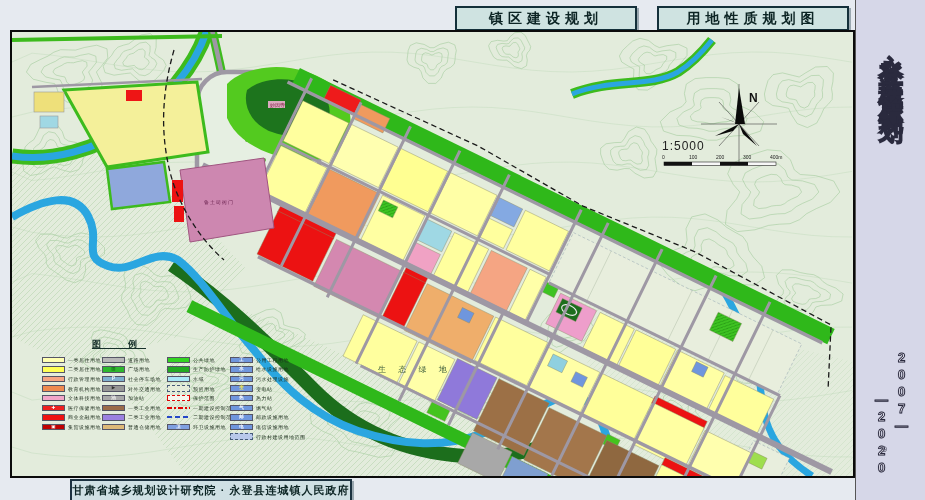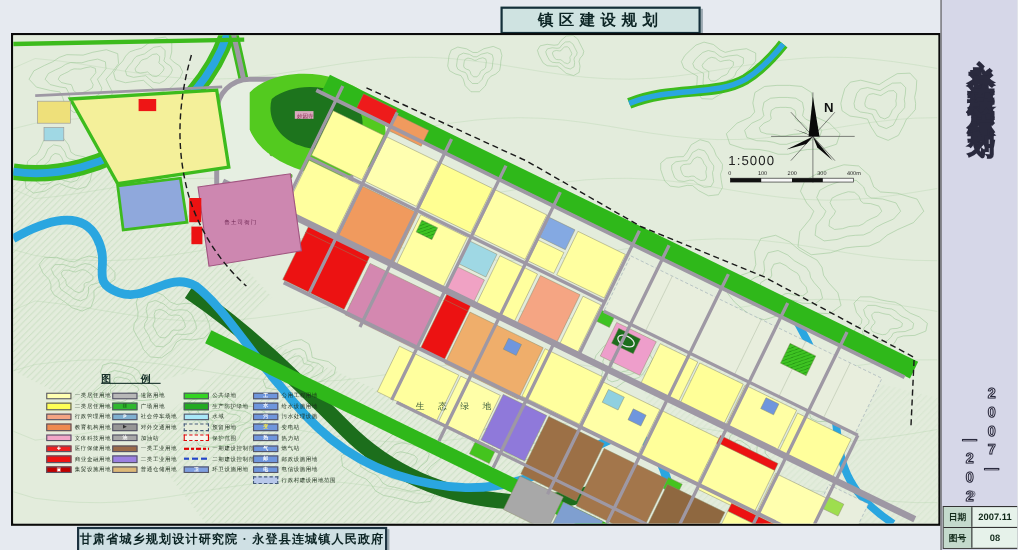--- a/index.html
+++ b/index.html
@@ -49,20 +49,21 @@
   
   #footerbox{position:absolute;left:70px;top:479px;width:278px;height:19px;display:flex;align-items:center;justify-content:center;
     background:#cfe0e4;border:2px solid #1c3240;box-shadow:2px 2px 0 #9aa8b0;font-size:11px;font-weight:bold;letter-spacing:1px;color:#0c2424;}
 </style>
 </head>
 <body>
 
 <div class="screen">
 
   <div class="titlebox" id="title-left">镇区建设规划</div>
+  <div class="titlebox" id="title-right">用地性质规划图</div>
 
   <div id="map">
     <svg width="841" height="444" viewBox="0 0 841 444">
       <defs>
         <pattern id="hatch" width="6" height="6" patternUnits="userSpaceOnUse">
           <path d="M0 6 L6 0" stroke="#b2d2aa" stroke-width="0.6"></path>
         </pattern>
         <pattern id="ghatch" width="4" height="4" patternUnits="userSpaceOnUse">
           <rect width="4" height="4" fill="#3ec322"></rect>
           <path d="M0 4 L4 0" stroke="#1d8a10" stroke-width="0.7"></path>
@@ -461,26 +462,16 @@
           </div>
         </div>
     </div>
   </div>
 
   <div id="sidebar">
     <div id="sb-title">永登县连城镇总体规划</div>
     <div class="sb-years" id="sb-years1">2007—</div>
     <div class="sb-years" id="sb-years2">—2020</div>
     <div id="sb-mark">⊕</div>
-    <div id="sb-table">
-      <div class="sb-row">
-        <div class="sb-cell-l">日期</div>
-        <div class="sb-cell-v">2007.11</div>
-      </div>
-      <div class="sb-row">
-        <div class="sb-cell-l">图号</div>
-        <div class="sb-cell-v">08</div>
-      </div>
-    </div>
   </div>
 
   <div id="footerbox">甘肃省城乡规划设计研究院 · 永登县连城镇人民政府</div>
 </div>
 
 </body></html>

